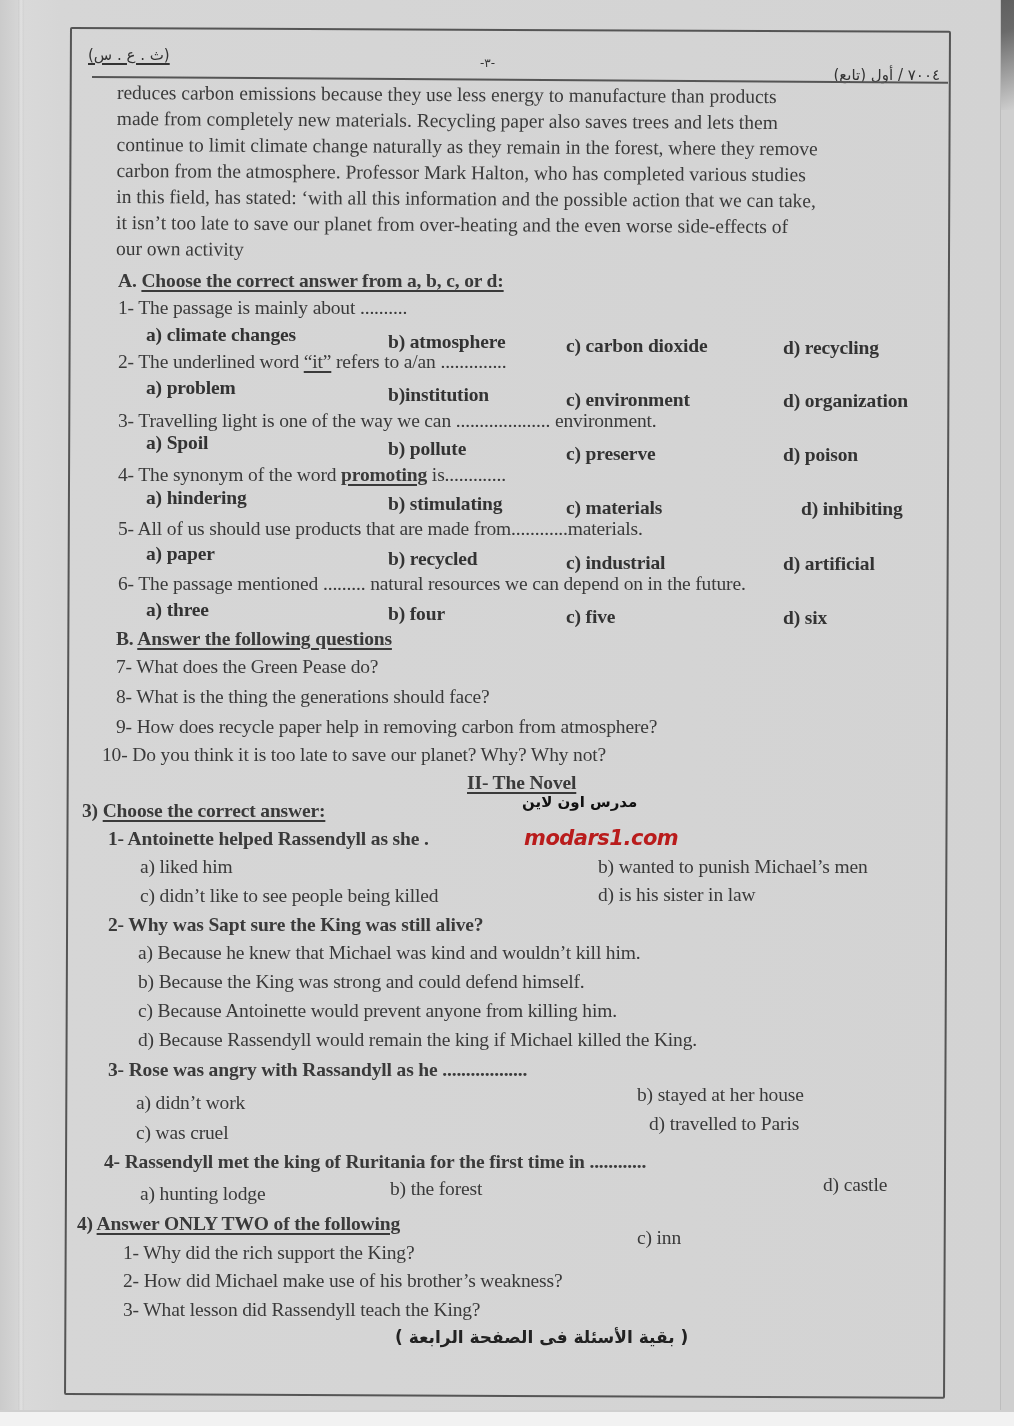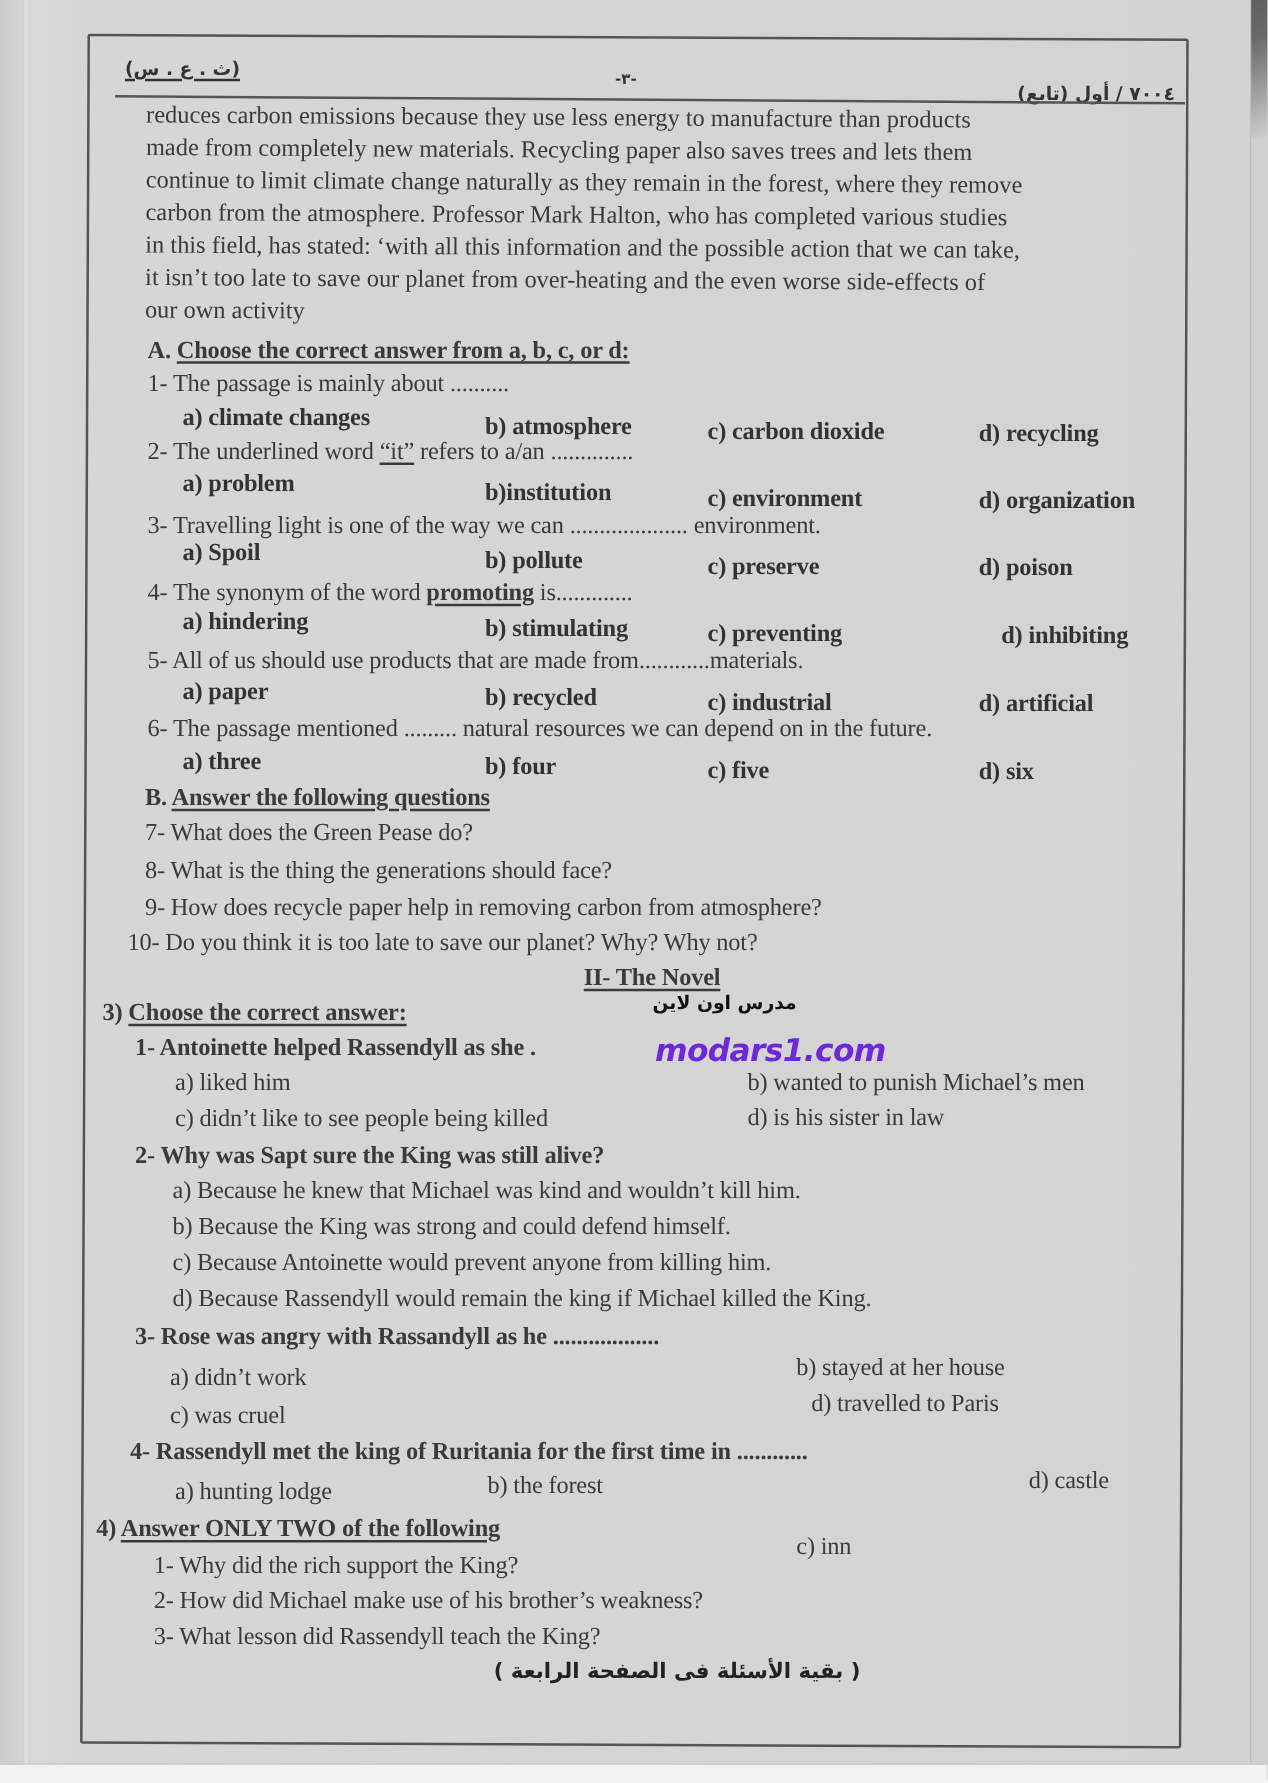--- a/index.html
+++ b/index.html
@@ -50,25 +50,24 @@
     }
     .page-header {
       position: absolute;
       left: 88px; top: 42px;
       width: 860px;
       height: 34px;
     }
     .hdr-left, .hdr-right, .hdr-center {
       position: absolute;
       font-family: "DejaVu Sans", sans-serif;
-      font-weight: bold;
+      font-weight: normal;
       font-size: 15px;
       color: #333;
       direction: rtl;
-      margin-left: 12px;
     }
     .hdr-left { left: 0; top: 4px; }
     .hdr-center { left: 392px; top: 14px; font-size: 12px; }
     .hdr-right { right: 8px; top: 24px; }
     .hdr-line {
       position: absolute;
       left: 92px; top: 76px;
       width: 856px;
       height: 0;
       border-top: 2px solid #555;
@@ -108,22 +107,22 @@
       font-size: 15px;
       color: #111;
       direction: rtl;
     }
     .watermark-en {
       position: absolute;
       left: 524px; top: 826px;
       font-family: "DejaVu Sans", sans-serif;
       font-weight: bold;
       font-style: italic;
-      font-size: 25px;
-      color: #6d28d9;
+      font-size: 21px;
+      color: #b91c1c;
       letter-spacing: -0.5px;
     }
     .footer-ar {
       position: absolute;
       left: 395px; top: 1327px;
       font-family: "DejaVu Sans", sans-serif;
       font-weight: bold;
       font-size: 17px;
       color: #222;
       direction: rtl;
@@ -196,21 +195,21 @@
   <div class="abs opt-bold" style="left:388px; top:438px;">b) pollute</div>
   <div class="abs opt-bold" style="left:566px; top:443px;">c) preserve</div>
   <div class="abs opt-bold" style="left:783px; top:444px;">d) poison</div>
 
   <div class="abs" style="left:118px; top:464px;">
     <span>4-</span>
     <span>The synonym of the word </span><span class="u b">promoting</span><span> is.............</span>
   </div>
   <div class="abs opt-bold" style="left:146px; top:487px;">a) hindering</div>
   <div class="abs opt-bold" style="left:388px; top:493px;">b) stimulating</div>
-  <div class="abs opt-bold" style="left:566px; top:497px;">c) preventing</div>
+  <div class="abs opt-bold" style="left:566px; top:497px;">c) materials</div>
   <div class="abs opt-bold" style="left:801px; top:498px;">d) inhibiting</div>
 
   <div class="abs" style="left:118px; top:518px;">
     <span>5-</span>
     <span>All of us should use products that are made from............materials.</span>
   </div>
   <div class="abs opt-bold" style="left:146px; top:543px;">a) paper</div>
   <div class="abs opt-bold" style="left:388px; top:548px;">b) recycled</div>
   <div class="abs opt-bold" style="left:566px; top:552px;">c) industrial</div>
   <div class="abs opt-bold" style="left:783px; top:553px;">d) artificial</div>

